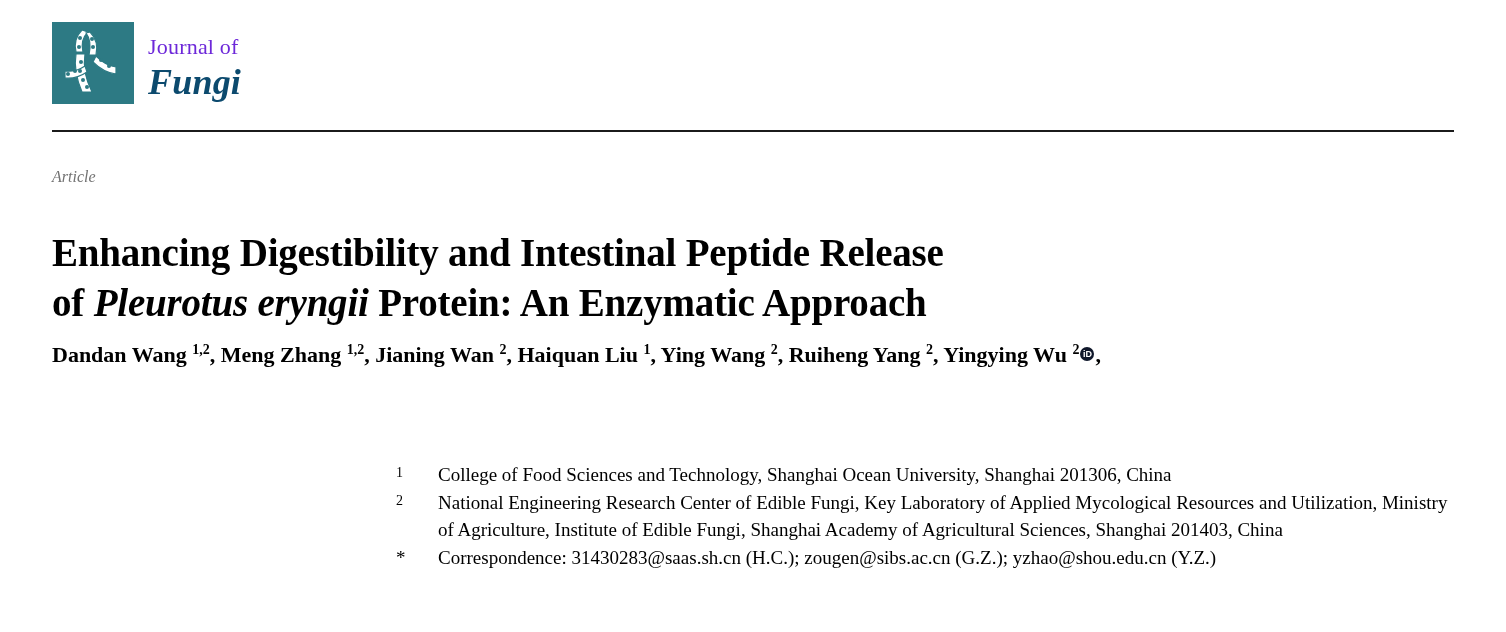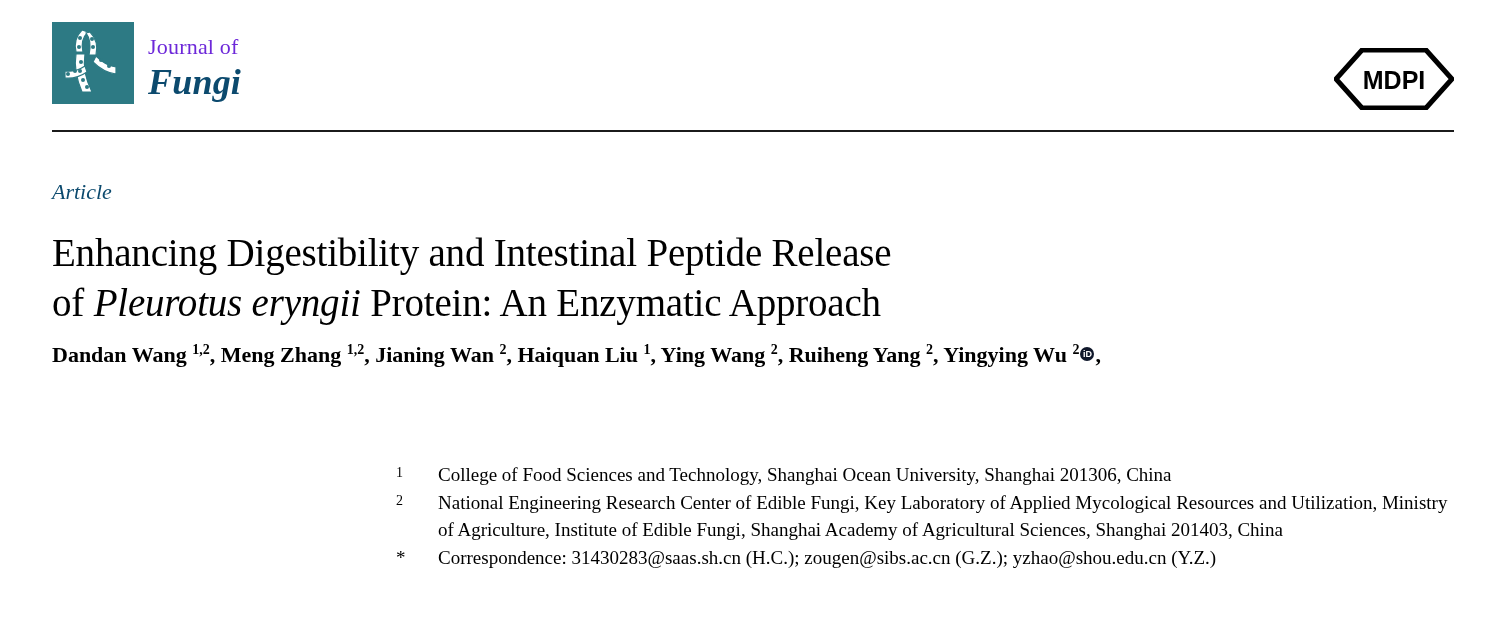--- a/index.html
+++ b/index.html
@@ -75,34 +75,34 @@
     top: 130px;
     width: 1402px;
     height: 2px;
     background: #1b1b1b;
   }
 
   
   .article-type {
     position: absolute;
     left: 52px;
-    top: 179px;
+    top: 168px;
     font-family: "Liberation Serif", serif;
     font-style: italic;
-    font-size: 22px;
-    color: #0c4a6e;
+    font-size: 16px;
+    color: #737373;
   }
 
   .title {
     position: absolute;
     left: 52px;
     top: 202px;
     width: 1330px;
     font-family: "Liberation Serif", serif;
-    font-weight: normal;
+    font-weight: bold;
     font-size: 39px;
     line-height: 1.28;
     color: #000000;
     letter-spacing: -0.2px;
   }
   .title em { font-style: italic; }
 
   .authors {
     position: absolute;
     left: 52px;
@@ -195,26 +195,20 @@
           <circle cx="16" cy="52" r="2"></circle>
         </g>
       </svg>
     </div>
     <div class="journal-name">
       <div class="jn-top">Journal of</div>
       <div class="jn-bottom">Fungi</div>
     </div>
   </div>
 
-  <div class="mdpi-logo">
-    <svg width="120" height="62" viewBox="0 0 120 62" xmlns="http://www.w3.org/2000/svg">
-      <polygon points="28,2 92,2 118,31 92,60 28,60 2,31" fill="none" stroke="#000000" stroke-width="5"></polygon>
-      <text x="60" y="41" text-anchor="middle" font-family="Liberation Sans, sans-serif" font-size="25" font-weight="bold" fill="#000000">MDPI</text>
-    </svg>
-  </div>
 </div>
 
 <div class="header-rule"></div>
 
 <div class="article-type">Article</div>
 
 <h1 class="title">
   <span>Enhancing Digestibility and Intestinal Peptide Release</span><br>
   <span>of </span><em>Pleurotus eryngii</em><span> Protein: An Enzymatic Approach</span>
 </h1>

